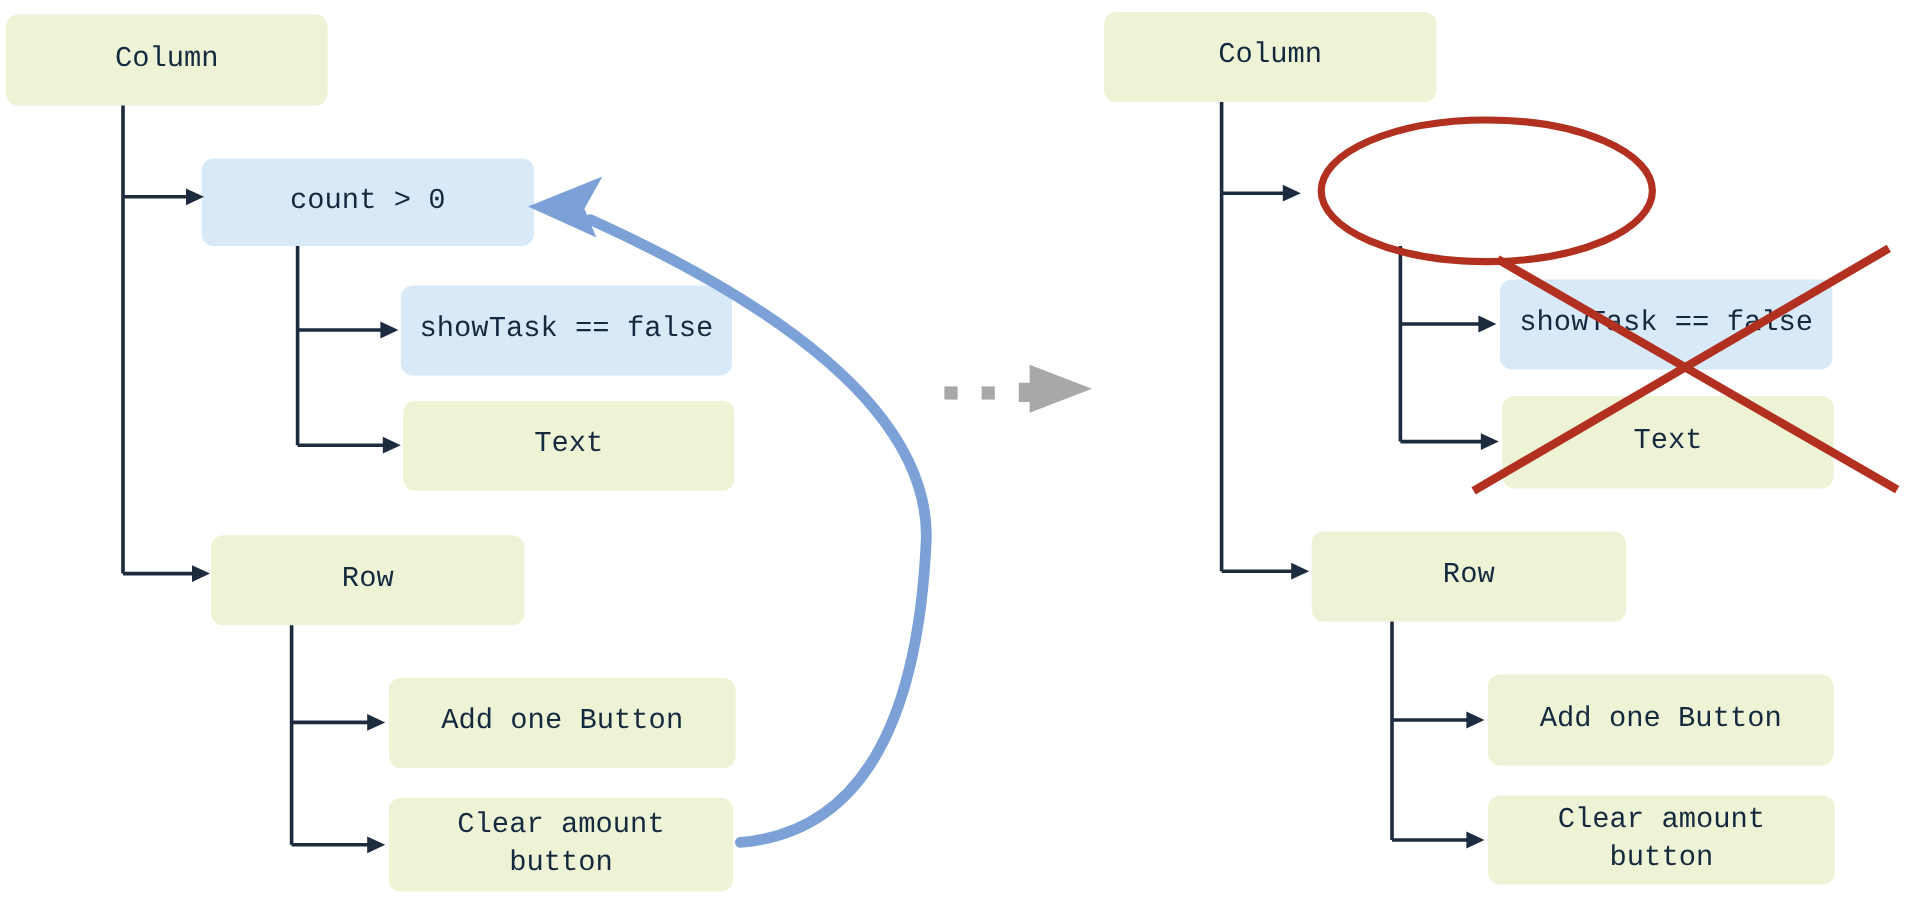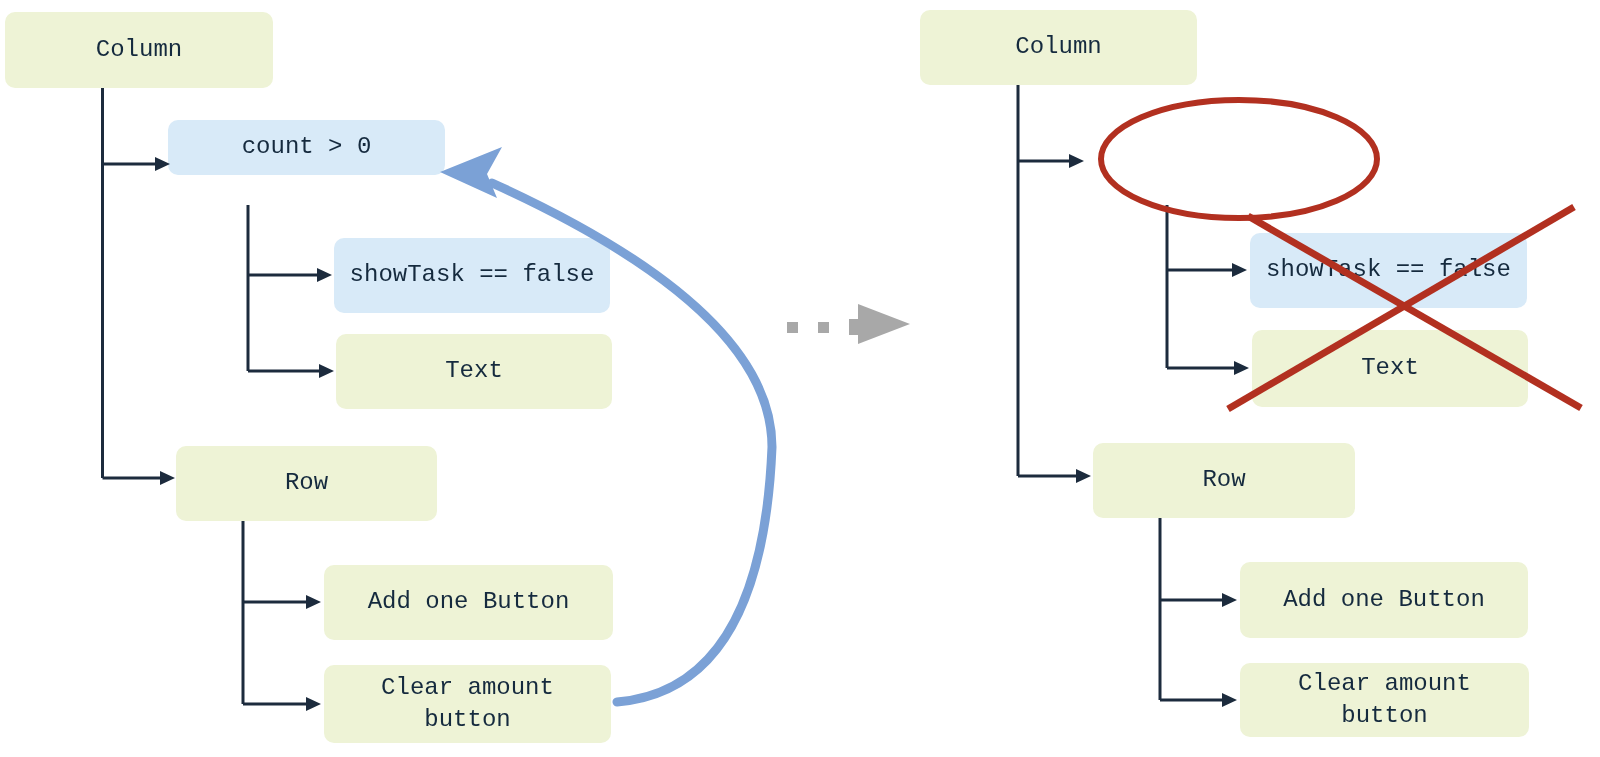--- a/index.html
+++ b/index.html
@@ -30,21 +30,21 @@
   }
 </style>
 </head>
 <body>
 
 <div class="canvas">
 
   <div class="node green" style="left:5px;top:12px;width:268px;height:76px">
     <span>Column</span>
   </div>
-  <div class="node blue" style="left:168px;top:120px;width:277px;height:55px">
+  <div class="node blue" style="left:168px;top:132px;width:277px;height:73px">
     <span>count &gt; 0</span>
   </div>
   <div class="node blue" style="left:334px;top:238px;width:276px;height:75px">
     <span>showTask == false</span>
   </div>
   <div class="node green" style="left:336px;top:334px;width:276px;height:75px">
     <span>Text</span>
   </div>
   <div class="node green" style="left:176px;top:446px;width:261px;height:75px">
     <span>Row</span>

